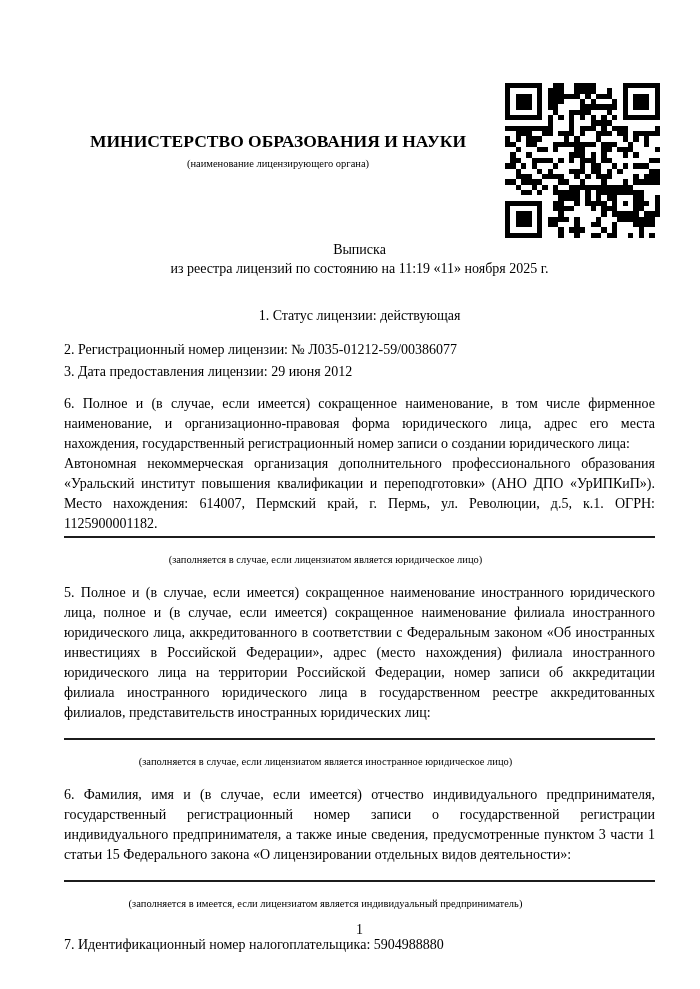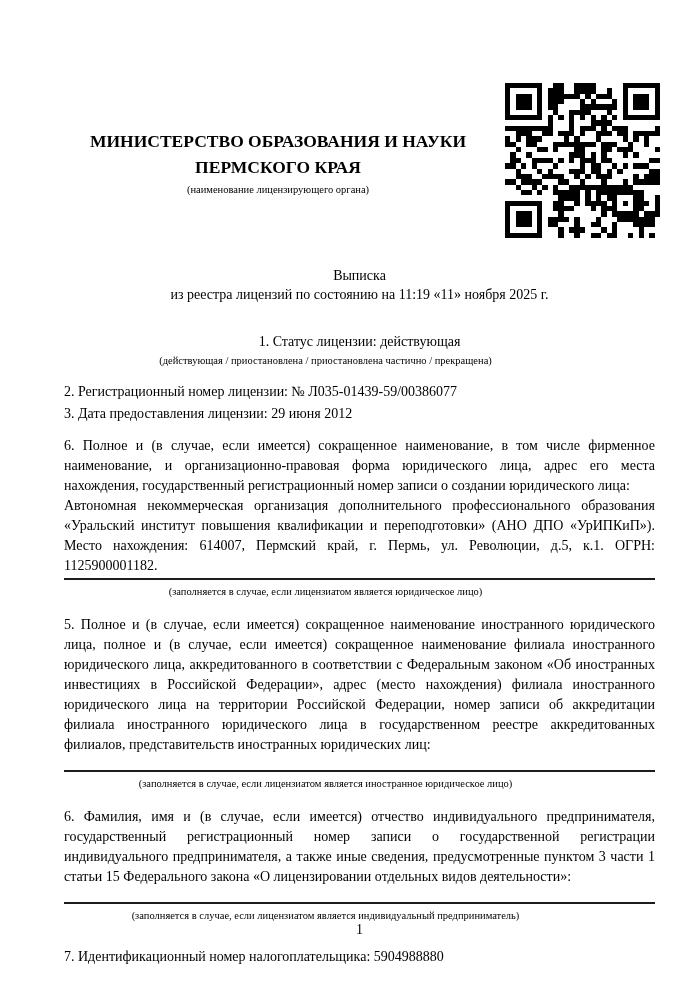--- a/index.html
+++ b/index.html
@@ -52,21 +52,21 @@
   .mt-item3 { margin-top: 2px; }
   .mt-item4 { margin-top: 12px; }
   .mt-item5 { margin-top: 16px; }
   .mt-item6 { margin-top: 16px; }
   .mt-item7 { margin-top: 24px; }
   .sub-caption {
     font-size: 10.5px;
     line-height: 14px;
     text-align: center;
     padding-right: 68px; 
-    margin-top: 5px;
+    margin-top: 15px;
   }
   .fill-rule {
     border-bottom: 2px solid #1c1c1c;
     height: 0;
   }
   .rule-tight { margin-top: 2px; }   
   .rule-blank { margin-top: 15px; }  
   .page-number {
     position: absolute;
     top: 922px;
@@ -515,48 +515,46 @@
       <rect x="20" y="28" width="1" height="1" fill="#000000"></rect>
       <rect x="23" y="28" width="1" height="1" fill="#000000"></rect>
       <rect x="25" y="28" width="1" height="1" fill="#000000"></rect>
       <rect x="27" y="28" width="1" height="1" fill="#000000"></rect>
     </svg>
 
   <div class="content">
 
     <div class="header-block">
       <div class="h-title">МИНИСТЕРСТВО ОБРАЗОВАНИЯ И НАУКИ</div>
-      <div class="h-title">ПЕРМСКОГО КРАЯ</div>
       <div class="h-caption">(наименование лицензирующего органа)</div>
     </div>
 
     <div class="doc-title">
       <div>Выписка</div>
       <div>из реестра лицензий по состоянию на 11:19 «11» ноября 2025 г.</div>
     </div>
 
     <div class="item mt-item1">1. Статус лицензии: действующая</div>
-    <div class="sub-caption" style="margin-top:2px">(действующая / приостановлена / приостановлена частично / прекращена)</div>
-
-    <div class="item mt-item2">2. Регистрационный номер лицензии: № Л035-01439-59/00386077</div>
+
+    <div class="item mt-item2">2. Регистрационный номер лицензии: № Л035-01212-59/00386077</div>
 
     <div class="item mt-item3">3. Дата предоставления лицензии: 29 июня 2012</div>
 
     <div class="item just mt-item4">6. Полное и (в случае, если имеется) сокращенное наименование, в том числе фирменное наименование, и организационно-правовая форма юридического лица, адрес его места нахождения, государственный регистрационный номер записи о создании юридического лица:</div>
     <div class="item just">Автономная некоммерческая организация дополнительного профессионального образования «Уральский институт повышения квалификации и переподготовки» (АНО ДПО «УрИПКиП»). Место нахождения: 614007, Пермский край, г. Пермь, ул. Революции, д.5, к.1. ОГРН: 1125900001182.</div>
     <div class="fill-rule rule-tight"></div>
     <div class="sub-caption">(заполняется в случае, если лицензиатом является юридическое лицо)</div>
 
     <div class="item just mt-item5">5. Полное и (в случае, если имеется) сокращенное наименование иностранного юридического лица, полное и (в случае, если имеется) сокращенное наименование филиала иностранного юридического лица, аккредитованного в соответствии с Федеральным законом «Об иностранных инвестициях в Российской Федерации», адрес (место нахождения) филиала иностранного юридического лица на территории Российской Федерации, номер записи об аккредитации филиала иностранного юридического лица в государственном реестре аккредитованных филиалов, представительств иностранных юридических лиц:</div>
     <div class="fill-rule rule-blank"></div>
     <div class="sub-caption">(заполняется в случае, если лицензиатом является иностранное юридическое лицо)</div>
 
     <div class="item just mt-item6">6. Фамилия, имя и (в случае, если имеется) отчество индивидуального предпринимателя, государственный регистрационный номер записи о государственной регистрации индивидуального предпринимателя, а также иные сведения, предусмотренные пунктом 3 части 1 статьи 15 Федерального закона «О лицензировании отдельных видов деятельности»:</div>
     <div class="fill-rule rule-blank"></div>
-    <div class="sub-caption">(заполняется в случае, если лицензиатом является индивидуальный предприниматель)</div>
+    <div class="sub-caption">(заполняется в имеется, если лицензиатом является индивидуальный предприниматель)</div>
 
     <div class="item mt-item7">7. Идентификационный номер налогоплательщика: 5904988880</div>
 
   </div>
 
   <div class="page-number">1</div>
 
 </div>
 
 </body></html>

